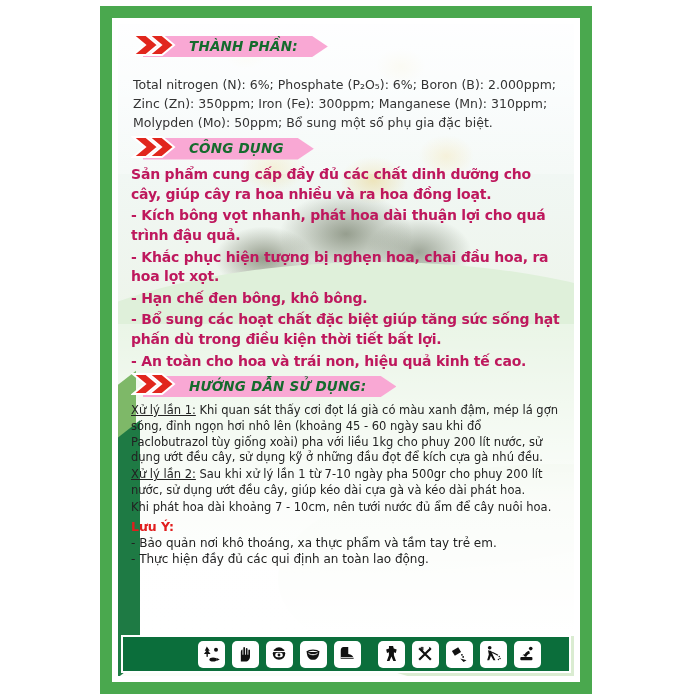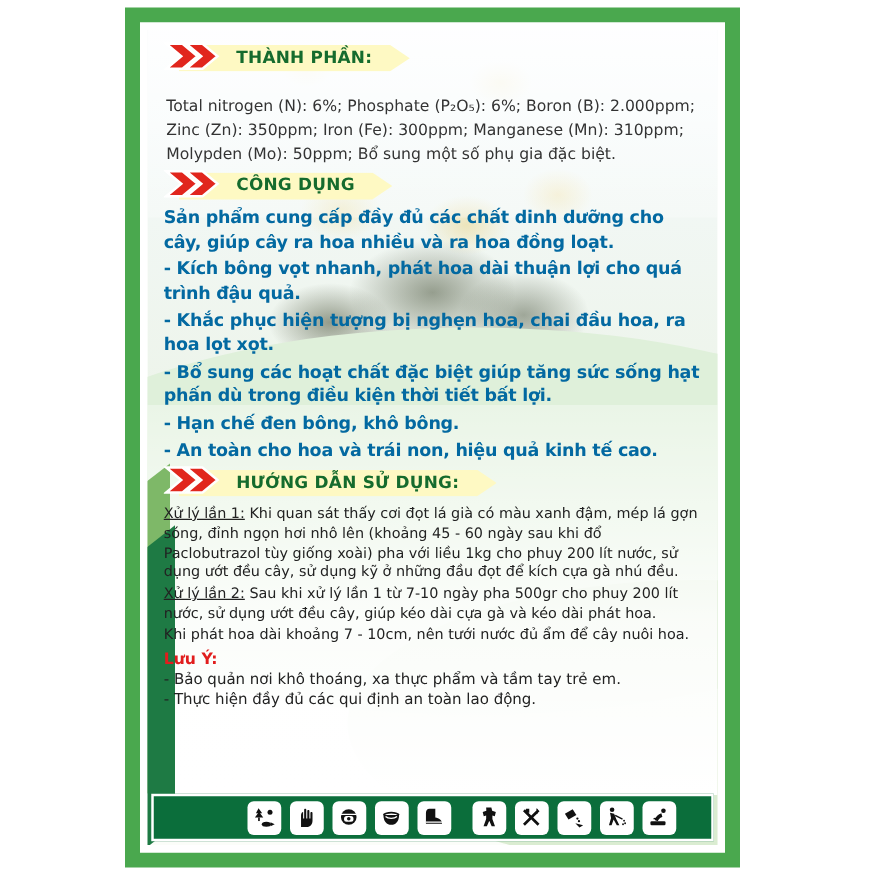--- a/index.html
+++ b/index.html
@@ -40,28 +40,29 @@
   .bg-whiteout{left:0;right:0;top:300px;bottom:40px;z-index:0;
     background:linear-gradient(rgba(255,255,255,.35),rgba(255,255,255,.88) 55%,#ffffff);}
   .bg-wedge-light{left:-16px;top:360px;width:34px;height:250px;background:#7eb868;
     transform:skewY(-38deg);z-index:1;}
   .bg-wedge-dark{left:-8px;top:408px;width:30px;height:240px;background:#1e7a44;
     transform:skewY(-38deg);z-index:1;}
   
   .content{position:absolute;inset:0;z-index:2;padding:7px 13px 44px 13px;box-sizing:border-box;}
   .sec-header{display:flex;align-items:center;height:25px;margin:3px 0 4px 0;position:relative;}
   .banner{
-    background:#fef9c3;color:#156b2d;font-weight:bold;font-size:13.5px;letter-spacing:.2px;
+    background:#f9a8d4;color:#156b2d;font-weight:bold;font-size:13.5px;letter-spacing:.2px;
     padding:4px 30px 4px 46px;margin-left:-40px;line-height:1;
     clip-path:polygon(0 0,calc(100% - 16px) 0,100% 50%,calc(100% - 16px) 100%,0 100%);
     white-space:nowrap;
+    font-style:italic;
   }
   .chev{position:relative;z-index:2;flex:0 0 auto;}
   .ingredients{font-size:12.5px;line-height:1.5;color:#333;margin:17px 2px 4px 2px;}
-  .cd-intro,.cd-item{font-size:14px;font-weight:bold;color:#0369a1;line-height:1.38;
+  .cd-intro,.cd-item{font-size:14px;font-weight:bold;color:#be185d;line-height:1.38;
     margin:0 0 2.5px 0;letter-spacing:-.2px;}
   .usage p{font-size:11.5px;line-height:1.38;color:#222;margin:0 0 1px 0;}
   .usage .plabel{font-weight:normal;text-decoration:underline;}
   .luuy-title{color:#e11d1d;font-weight:bold;font-size:12.5px;margin:3px 0 1px 0;}
   .luuy-item{font-size:12px;color:#222;line-height:1.35;margin:0;}
   
   .safety-bar{
     position:absolute;left:3px;right:3px;bottom:3px;height:38px;z-index:3;
     background:#0b6e3b;border:2px solid #ffffff;box-sizing:border-box;
     display:flex;align-items:center;justify-content:center;gap:7px;padding-left:46px;
@@ -103,22 +104,22 @@
           <svg width="52" height="26" viewBox="0 0 52 26">
             <path d="M2 3 L15 3 L27 13 L15 23 L2 23 L14 13 Z" fill="#e1261d" stroke="#ffffff" stroke-width="2"></path>
             <path d="M18 3 L31 3 L43 13 L31 23 L18 23 L30 13 Z" fill="#e1261d" stroke="#ffffff" stroke-width="2"></path>
           </svg>
         </span>
         <div class="banner">CÔNG DỤNG</div>
       </div>
       <p class="cd-intro">Sản phẩm cung cấp đầy đủ các chất dinh dưỡng cho cây, giúp cây ra hoa nhiều và ra hoa đồng loạt.</p>
       <p class="cd-item">- Kích bông vọt nhanh, phát hoa dài thuận lợi cho quá trình đậu quả.</p>
       <p class="cd-item">- Khắc phục hiện tượng bị nghẹn hoa, chai đầu hoa, ra hoa lọt xọt.</p>
+      <p class="cd-item">- Hạn chế đen bông, khô bông.</p>
       <p class="cd-item">- Bổ sung các hoạt chất đặc biệt giúp tăng sức sống hạt phấn dù trong điều kiện thời tiết bất lợi.</p>
-      <p class="cd-item">- Hạn chế đen bông, khô bông.</p>
       <p class="cd-item">- An toàn cho hoa và trái non, hiệu quả kinh tế cao.</p>
 
       <div class="sec-header">
         <span class="chev">
           <svg width="52" height="26" viewBox="0 0 52 26">
             <path d="M2 3 L15 3 L27 13 L15 23 L2 23 L14 13 Z" fill="#e1261d" stroke="#ffffff" stroke-width="2"></path>
             <path d="M18 3 L31 3 L43 13 L31 23 L18 23 L30 13 Z" fill="#e1261d" stroke="#ffffff" stroke-width="2"></path>
           </svg>
         </span>
         <div class="banner">HƯỚNG DẪN SỬ DỤNG:</div>

